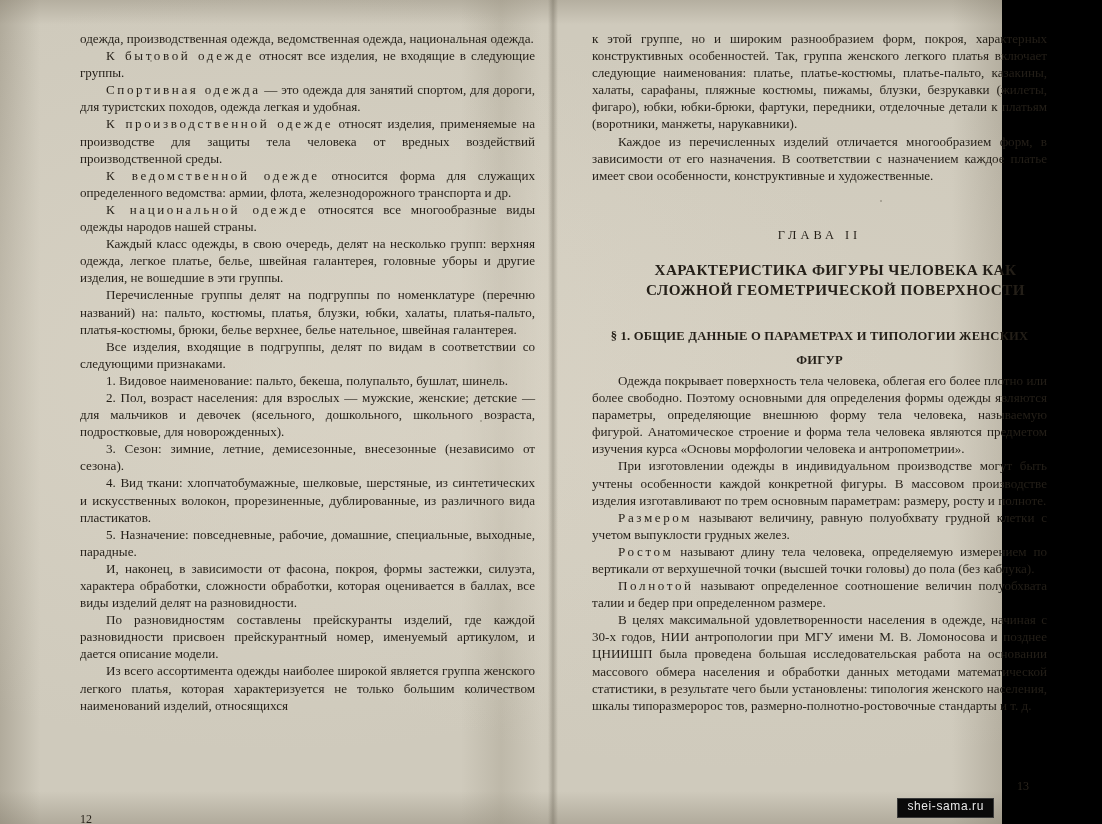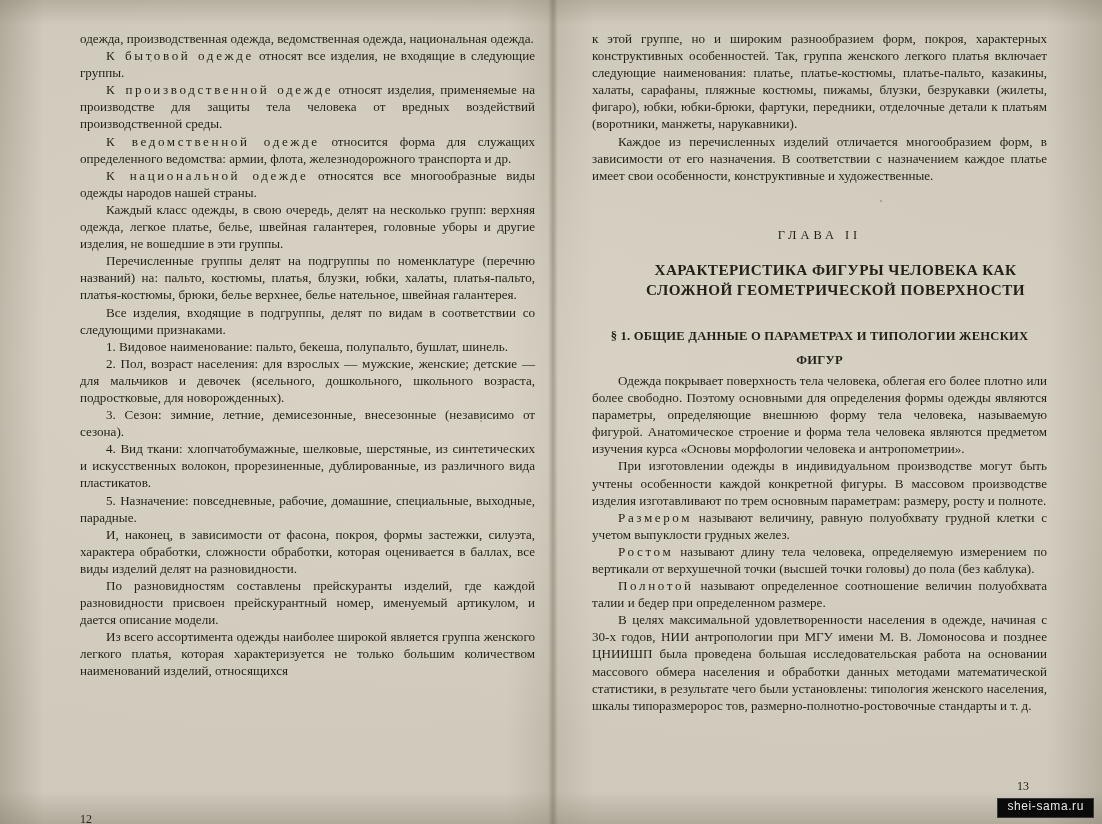--- a/index.html
+++ b/index.html
@@ -8,21 +8,21 @@
     background: #000;
   }
   body {
     width: 1102px;
     height: 824px;
     overflow: hidden;
     font-family: "Liberation Serif", serif;
   }
   .page-scan {
     position: relative;
-    width: 1102px;
+    width: 1002px;
     height: 824px;
     background: #cfcabc;
     background-image:
       linear-gradient(90deg, rgba(120,112,95,0.35) 0%, rgba(206,200,186,0.0) 4%, rgba(206,200,186,0.0) 46%, rgba(150,143,125,0.30) 50%, rgba(206,200,186,0.0) 54%, rgba(206,200,186,0.0) 95%, rgba(120,112,95,0.30) 100%),
       linear-gradient(180deg, rgba(120,112,95,0.30) 0%, rgba(206,200,186,0.0) 3%, rgba(206,200,186,0.0) 96%, rgba(120,112,95,0.35) 100%);
     box-sizing: border-box;
   }
   .paper-tone {
     position: absolute;
     inset: 0;
@@ -124,20 +124,21 @@
   <div class="paper-tone"></div>
   <div class="gutter"></div>
 
   <div class="speck" style="left:150px; top:60px; width:2px; height:2px;"></div>
   <div class="speck" style="left:480px; top:420px; width:2px; height:2px;"></div>
   <div class="speck" style="left:880px; top:200px; width:2px; height:2px;"></div>
 
   <div class="col left">
     <p class="noindent"><span>одежда, производственная одежда, ведомственная одежда, национальная одежда.</span></p>
     <p><span class="sp">К бытовой одежде</span><span> относят все изделия, не входящие в следующие группы.</span></p>
+    <p><span class="sp">Спортивная одежда</span><span> — это одежда для занятий спортом, для дороги, для туристских походов, одежда легкая и удобная.</span></p>
     <p><span class="sp">К производственной одежде</span><span> относят изделия, применяемые на производстве для защиты тела человека от вредных воздействий производственной среды.</span></p>
     <p><span class="sp">К ведомственной одежде</span><span> относится форма для служащих определенного ведомства: армии, флота, железнодорожного транспорта и др.</span></p>
     <p><span class="sp">К национальной одежде</span><span> относятся все многообразные виды одежды народов нашей страны.</span></p>
     <p><span>Каждый класс одежды, в свою очередь, делят на несколько групп: верхняя одежда, легкое платье, белье, швейная галантерея, головные уборы и другие изделия, не вошедшие в эти группы.</span></p>
     <p><span>Перечисленные группы делят на подгруппы по номенклатуре (перечню названий) на: пальто, костюмы, платья, блузки, юбки, халаты, платья-пальто, платья-костюмы, брюки, белье верхнее, белье нательное, швейная галантерея.</span></p>
     <p><span>Все изделия, входящие в подгруппы, делят по видам в соответствии со следующими признаками.</span></p>
     <p><span>1. Видовое наименование: пальто, бекеша, полупальто, бушлат, шинель.</span></p>
     <p><span>2. Пол, возраст населения: для взрослых — мужские, женские; детские — для мальчиков и девочек (ясельного, дошкольного, школьного возраста, подростковые, для новорожденных).</span></p>
     <p><span>3. Сезон: зимние, летние, демисезонные, внесезонные (независимо от сезона).</span></p>
     <p><span>4. Вид ткани: хлопчатобумажные, шелковые, шерстяные, из синтетических и искусственных волокон, прорезиненные, дублированные, из различного вида пластикатов.</span></p>

